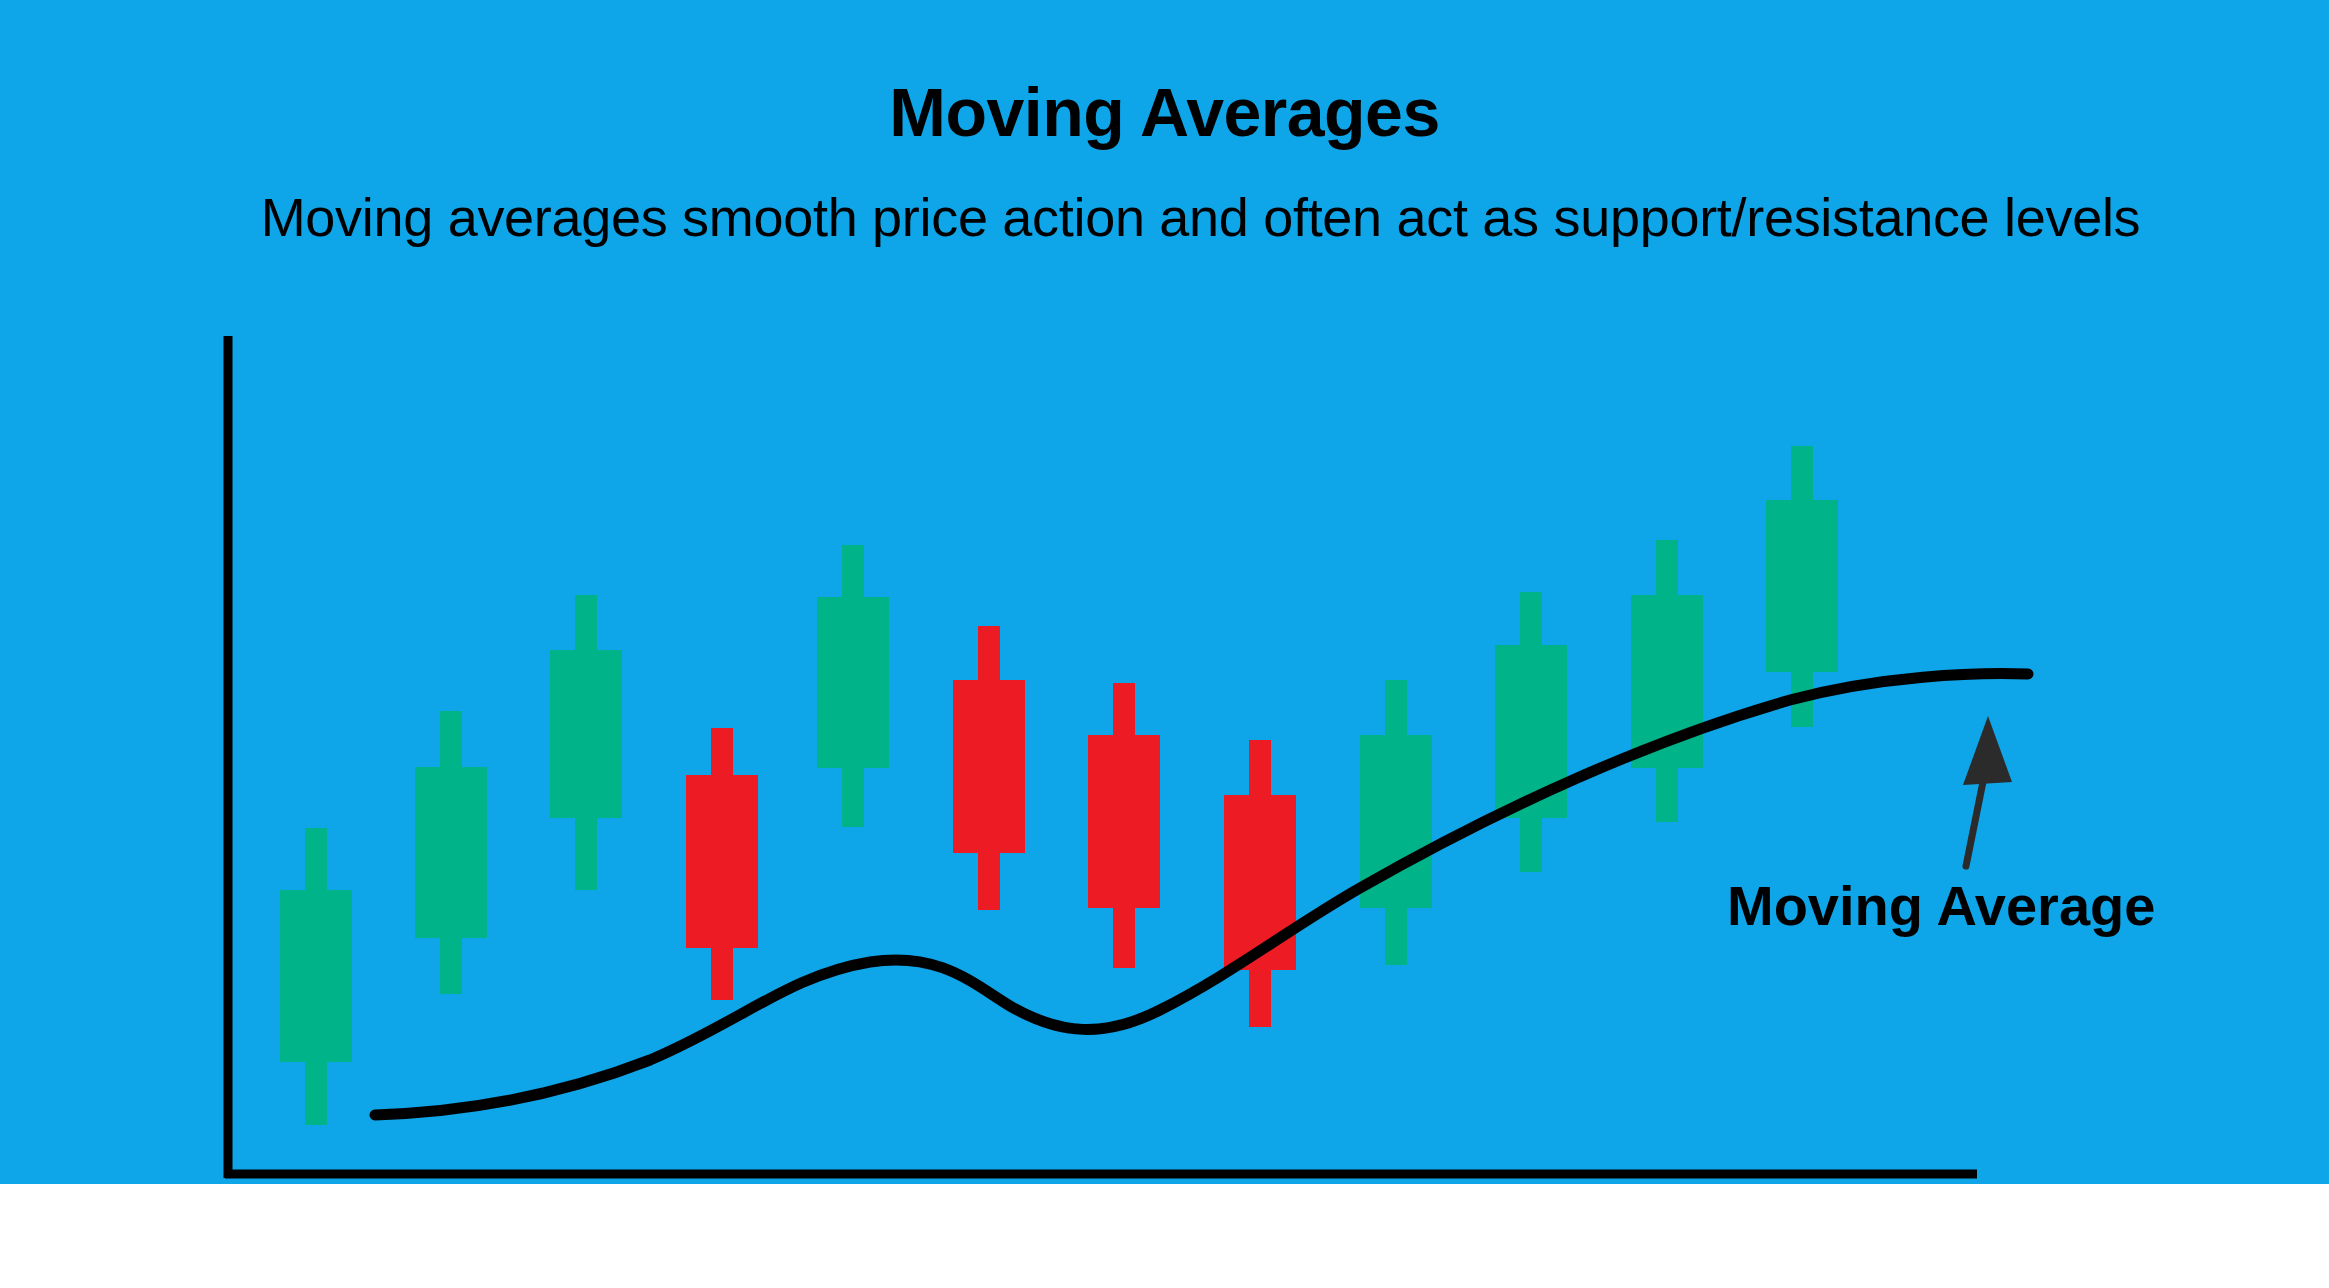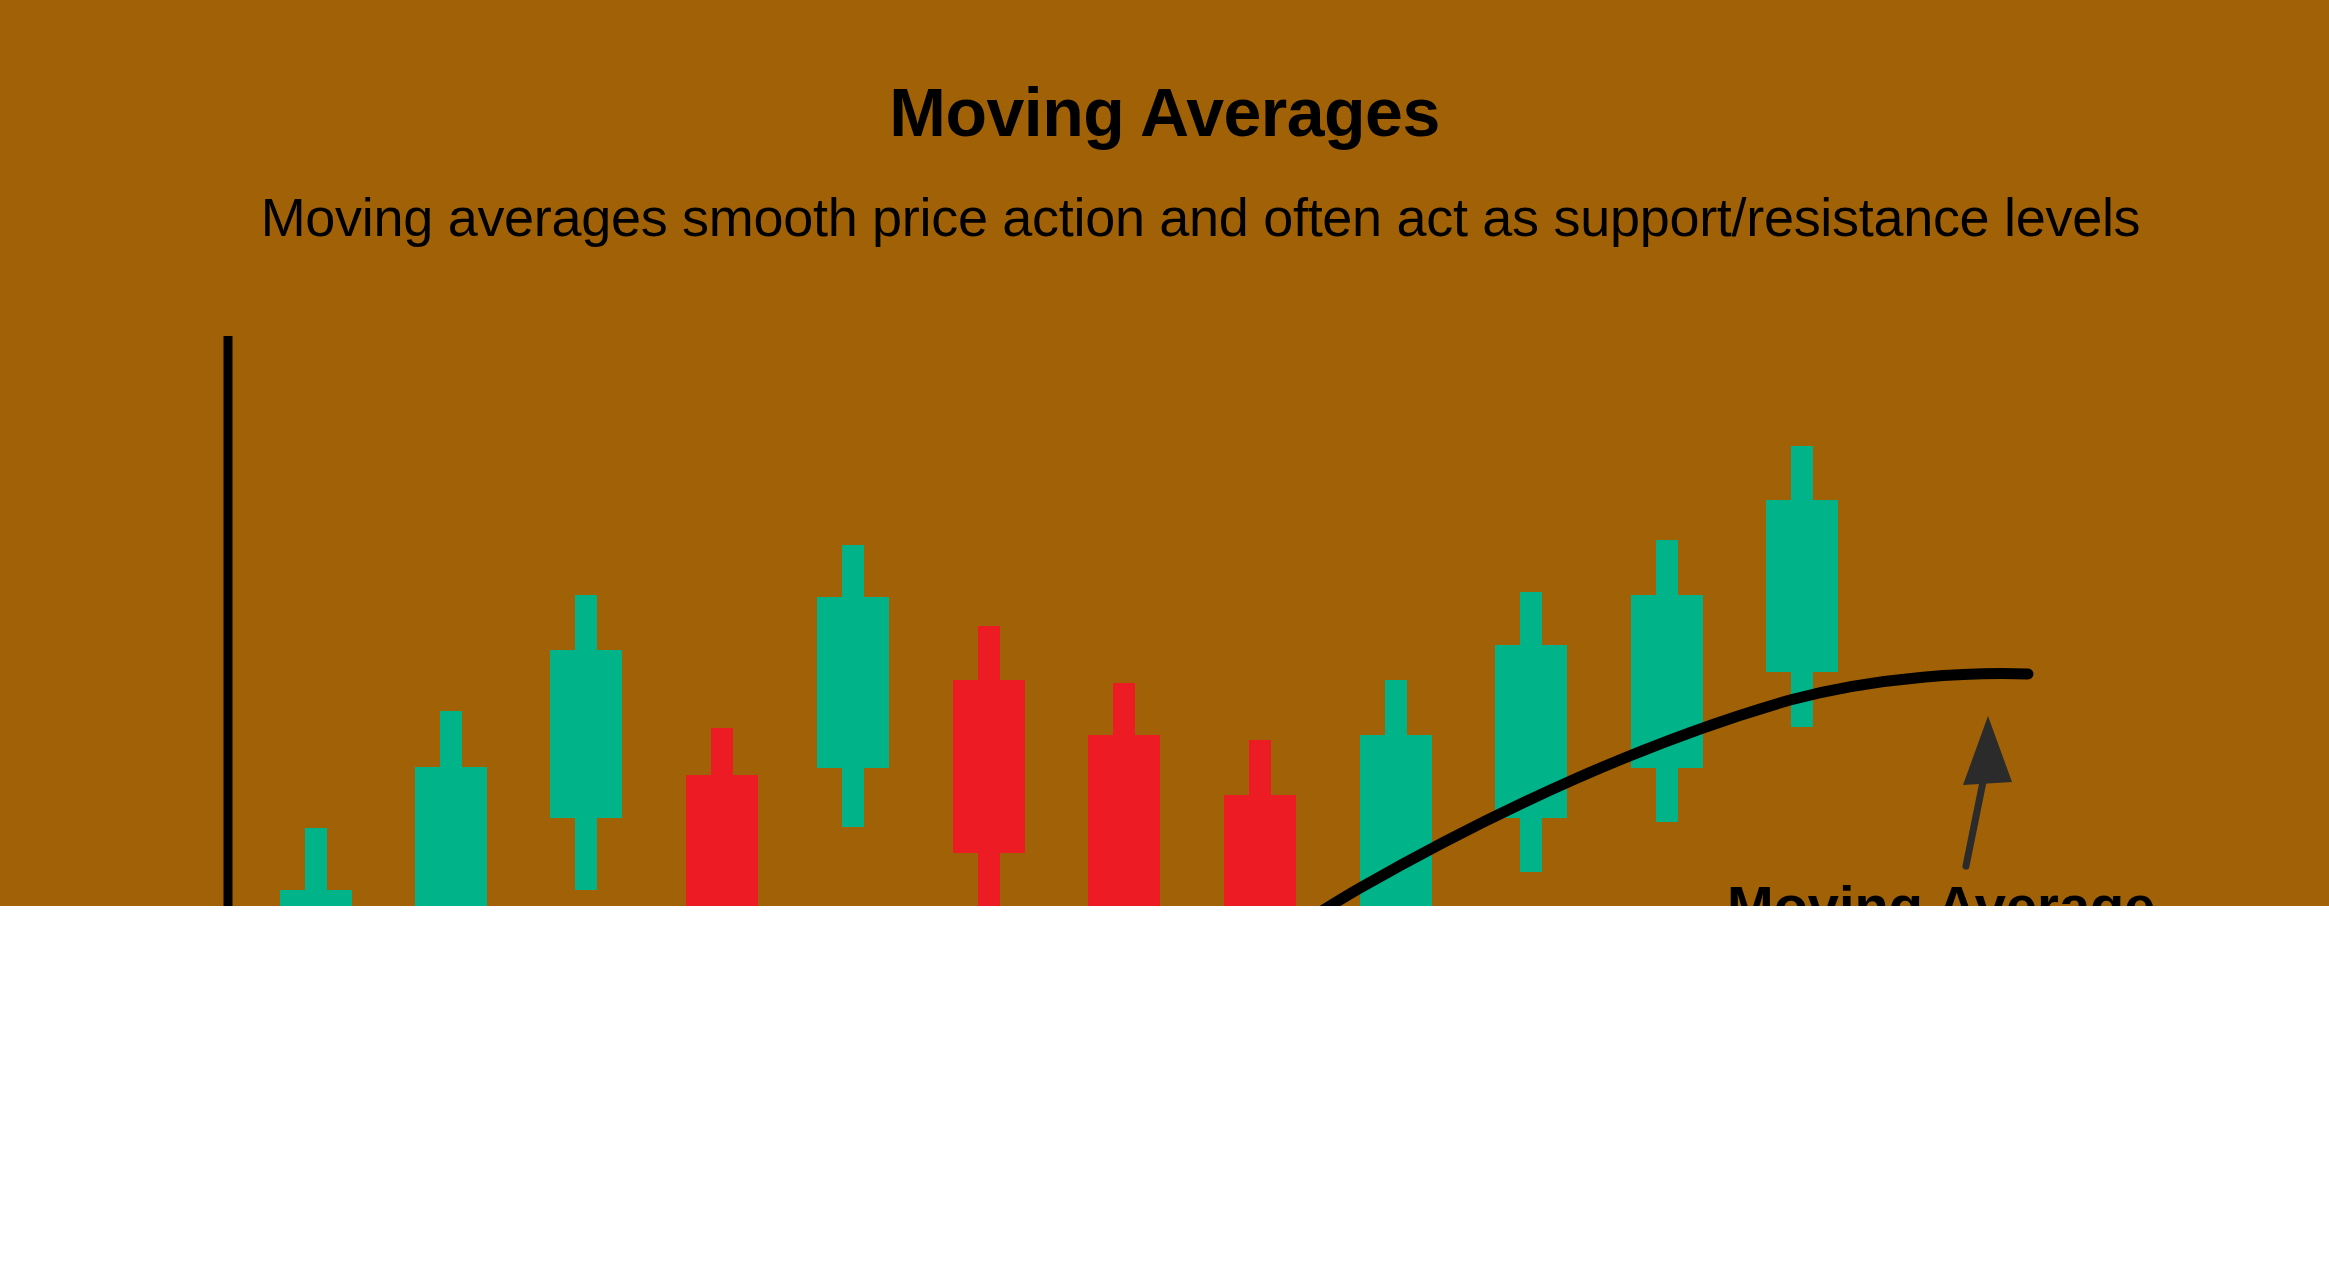--- a/index.html
+++ b/index.html
@@ -3,22 +3,22 @@
 <meta charset="utf-8">
 <style>
   html, body {
     margin: 0;
     padding: 0;
     background: #ffffff;
   }
   #root {
     position: relative;
     width: 2329px;
-    height: 906px;
-    background: #a16207;
+    height: 1184px;
+    background: #0ea5e9;
     overflow: hidden;
     font-family: "Liberation Sans", sans-serif;
   }
   #chart-title {
     position: absolute;
     left: 0;
     top: 78px;
     width: 2329px;
     text-align: center;
     font-size: 68px;

